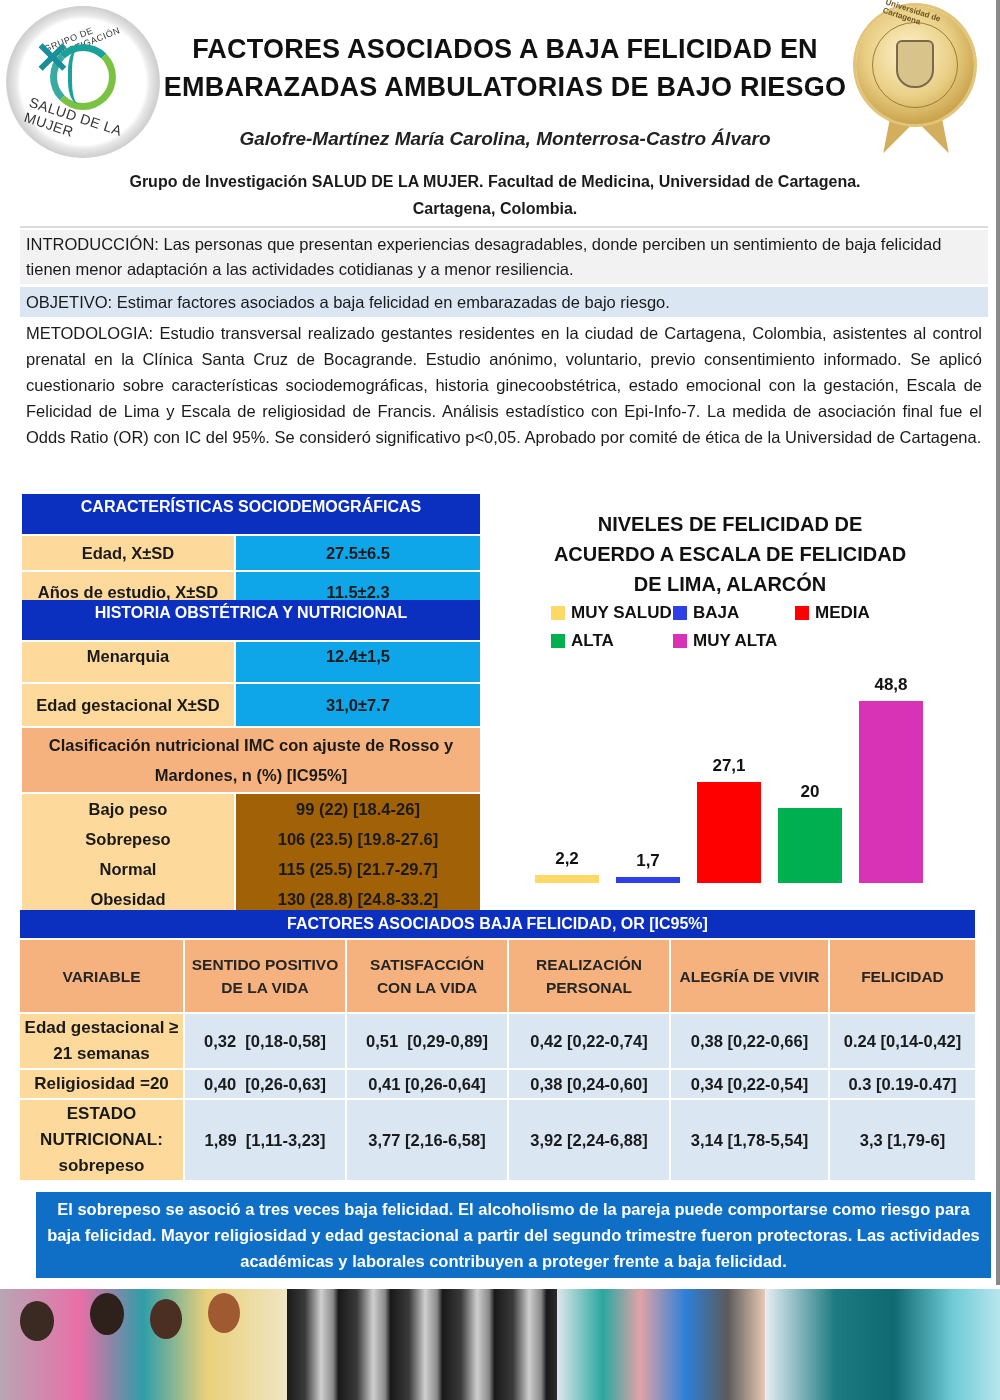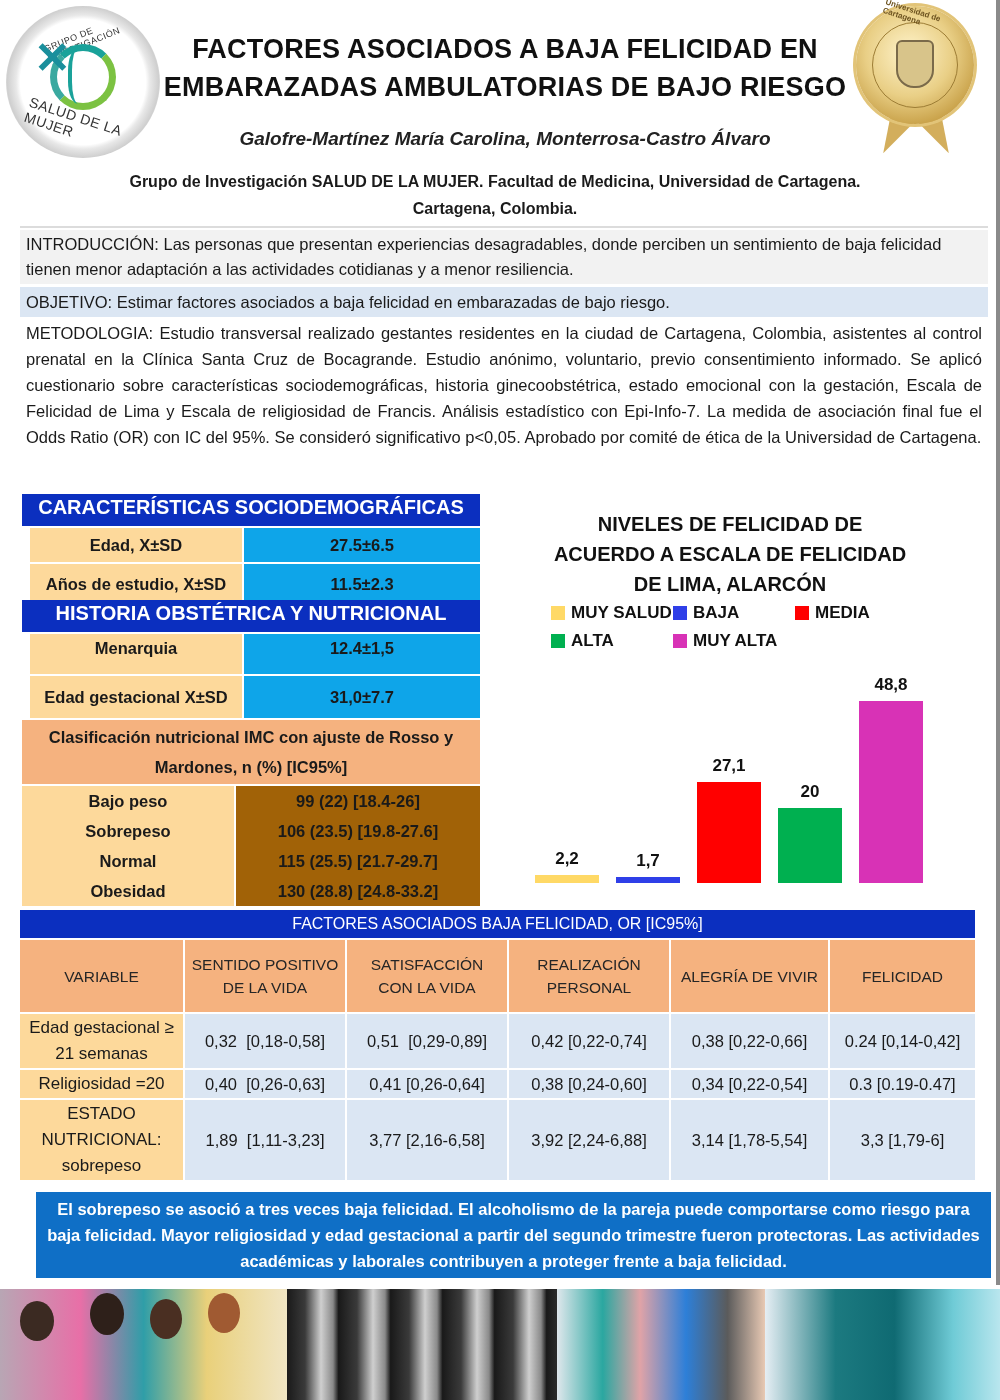--- a/index.html
+++ b/index.html
@@ -36,41 +36,41 @@
   .hr { position: absolute; left: 20px; top: 226px; width: 968px; height: 2px; background: #dcdcdc; }
 
   
   .section { position: absolute; left: 20px; width: 968px; font-family: "Liberation Sans Narrow", "Liberation Sans", sans-serif; font-size: 16.5px; color: #1a1a1a; }
   .intro { top: 230px; height: 54px; background: #f2f2f2; padding: 2px 6px; line-height: 25px; }
   .objetivo { top: 287px; height: 30px; background: #dbe6f3; padding: 2px 6px; line-height: 26px; }
   .metod { top: 318px; height: 160px; padding: 2px 6px; line-height: 26px; text-align: justify; }
 
   
   .ltable { position: absolute; left: 22px; width: 458px; font-weight: bold; font-size: 16.5px; color: #1a1a1a; }
-  .band { background: #0b2fbf; color: #fff; text-align: center; font-size: 20px; height: 32px; line-height: 26px; }
+  .band { background: #0b2fbf; color: #fff; text-align: center; font-size: 16px; height: 40px; line-height: 26px; }
   .row2 { display: flex; margin-top: 2px; }
-  .row2 .k { width: 212px; background: #fdd99b; text-align: center; margin-left: 8px; }
+  .row2 .k { width: 212px; background: #fdd99b; text-align: center; }
   .row2 .v { flex: 1; background: #0ea5e9; text-align: center; margin-left: 2px; }
   .imc-head { background: #f5b27f; text-align: center; line-height: 30px; padding: 2px 0; margin-top: 2px; font-size: 16.5px; }
   .imc-body { display: flex; margin-top: 2px; }
   .imc-body .k { width: 212px; background: #fdd99b; }
   .imc-body .v { flex: 1; background: #a16207; margin-left: 2px; }
   .imc-line { height: 30px; line-height: 30px; text-align: center; }
 
   
   .chart { position: absolute; left: 505px; top: 495px; width: 480px; height: 400px; }
   .chart-title { position: absolute; left: 0; top: 14px; width: 450px; text-align: center; font-weight: bold; font-size: 20px; line-height: 30px; color: #111; }
   .legend-item { position: absolute; font-weight: bold; font-size: 17px; color: #111; display: flex; align-items: center; }
   .legend-sw { width: 14px; height: 14px; margin-right: 6px; display: inline-block; }
   .bars { position: absolute; left: 0; top: 0; width: 480px; height: 400px; }
   .bar { position: absolute; }
   .bar-label { position: absolute; width: 80px; text-align: center; font-weight: bold; font-size: 17px; color: #111; }
 
   
-  .ortable { position: absolute; left: 20px; top: 910px; width: 955px; font-weight: normal; color: #1a1a1a; }
+  .ortable { position: absolute; left: 20px; top: 910px; width: 955px; font-weight: bold; color: #1a1a1a; }
   .ortable .band { height: 28px; line-height: 28px; font-size: 16px; }
   .orgrid { display: grid; grid-template-columns: 163px 160px 160px 160px 157px 1fr; column-gap: 2px; row-gap: 2px; margin-top: 2px; }
   .orgrid .h { background: #f5b27f; height: 72px; display: flex; align-items: center; justify-content: center; text-align: center; font-size: 15.5px; line-height: 23px; padding: 0 6px; color: #262626; }
   .orgrid .k { background: #fdd99b; display: flex; align-items: center; justify-content: center; text-align: center; font-size: 17px; line-height: 26px; }
   .orgrid .c { background: #dbe6f3; display: flex; align-items: center; justify-content: center; text-align: center; font-size: 16.5px; white-space: pre; }
   .r1 { height: 54px; } .r2 { height: 28px; } .r3 { height: 80px; }
 
   
   .concl { position: absolute; left: 36px; top: 1192px; width: 955px; height: 86px; background: #0f6fc6; color: #fff; text-align: center;
     font-family: "Liberation Sans Narrow", "Liberation Sans", sans-serif; font-weight: bold; font-size: 16.5px; line-height: 26px; padding: 4px 10px; }

